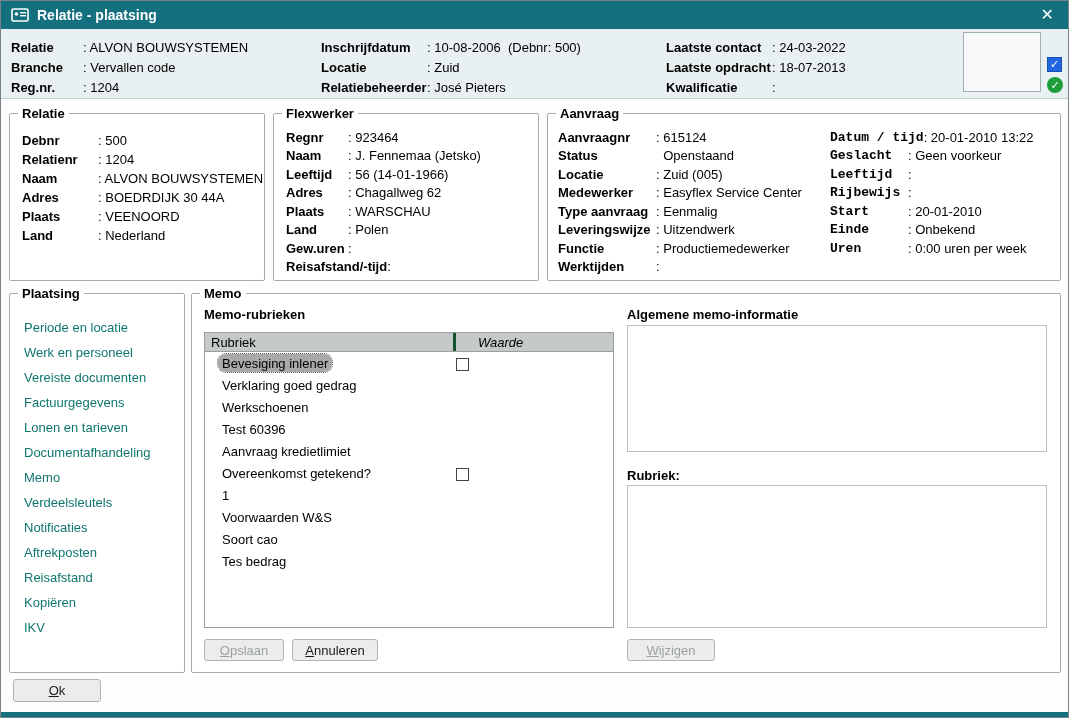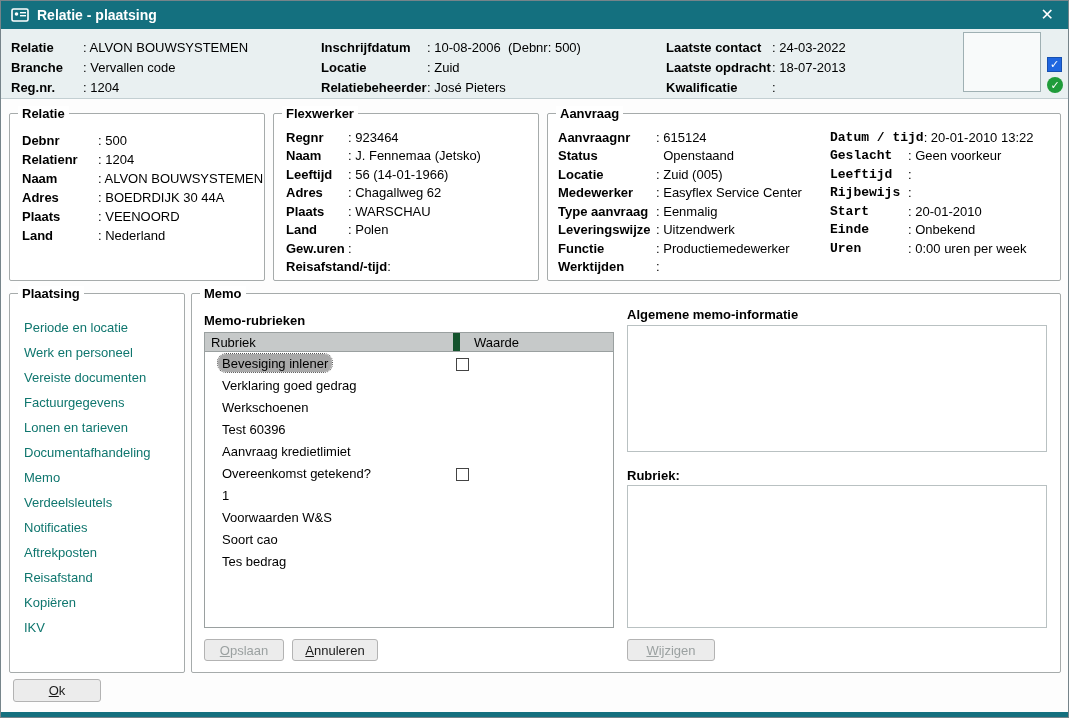--- a/index.html
+++ b/index.html
@@ -51,26 +51,26 @@
   .av-right { position: absolute; left: 282px; top: 14px; }
   .av-left .lv, .av-right .lv { height: 18.5px; }
   .av-left .lbl { min-width: 98px; }
   .av-right .lbl { min-width: 78px; font-family: Liberation Mono, monospace; }
 
   #plaatsing-box { left: 8px; top: 292px; width: 176px; height: 380px; }
   #plaatsing-box .gb-content { padding: 26px 14px 0; }
   .plink { display: block; color: #0f766e; line-height: 15.5px; margin-bottom: 9.5px; cursor: pointer; }
 
   #memo-box { left: 190px; top: 292px; width: 870px; height: 380px; }
-  .memo-rubrieken-label { position: absolute; left: 12px; top: 19px; font-weight: bold; }
+  .memo-rubrieken-label { position: absolute; left: 12px; top: 13px; font-weight: bold; }
 
   .mtable { position: absolute; left: 12px; top: 38px; width: 410px; height: 296px; border: 1px solid #9aa0a0; background: #fff; overflow: hidden; }
   .thead { display: flex; height: 19px; background: #c6c9c9; border-bottom: 1px solid #9aa0a0; align-items: center; }
   .thead .hc-r { width: 248px; padding-left: 6px; }
-  .thead .hc-w { flex: 1; padding-left: 14px; border-left: 7px solid #14532d; height: 100%; display: flex; align-items: center; }
+  .thead .hc-w { flex: 1; padding-left: 22px; border-left: 3px solid #14532d; height: 100%; display: flex; align-items: center; font-style: italic; }
   .trow { display: flex; height: 22px; align-items: center; cursor: default; }
   .trow .c-r { width: 248px; padding-left: 13px; }
   .trow .c-w { flex: 1; padding-left: 3px; }
   .rub { padding: 1.5px 4px; border-radius: 8px; }
   .rub.selected { background: #a9a9a9; outline: 1px dotted #555; }
   .checkbox { display: inline-block; width: 13px; height: 13px; border: 1px solid #444; background: #fff; vertical-align: middle; cursor: pointer; }
 
   .btn { position: absolute; height: 22px; background: #ececec; border: 1px solid #b3b3b3; border-radius: 3px; font-family: inherit; font-size: 13px; color: #1a1a1a; text-align: center; cursor: pointer; padding: 0; }
   .btn .btxt { display: inline-block; }
   .btn .btxt::first-letter { text-decoration: underline; }

